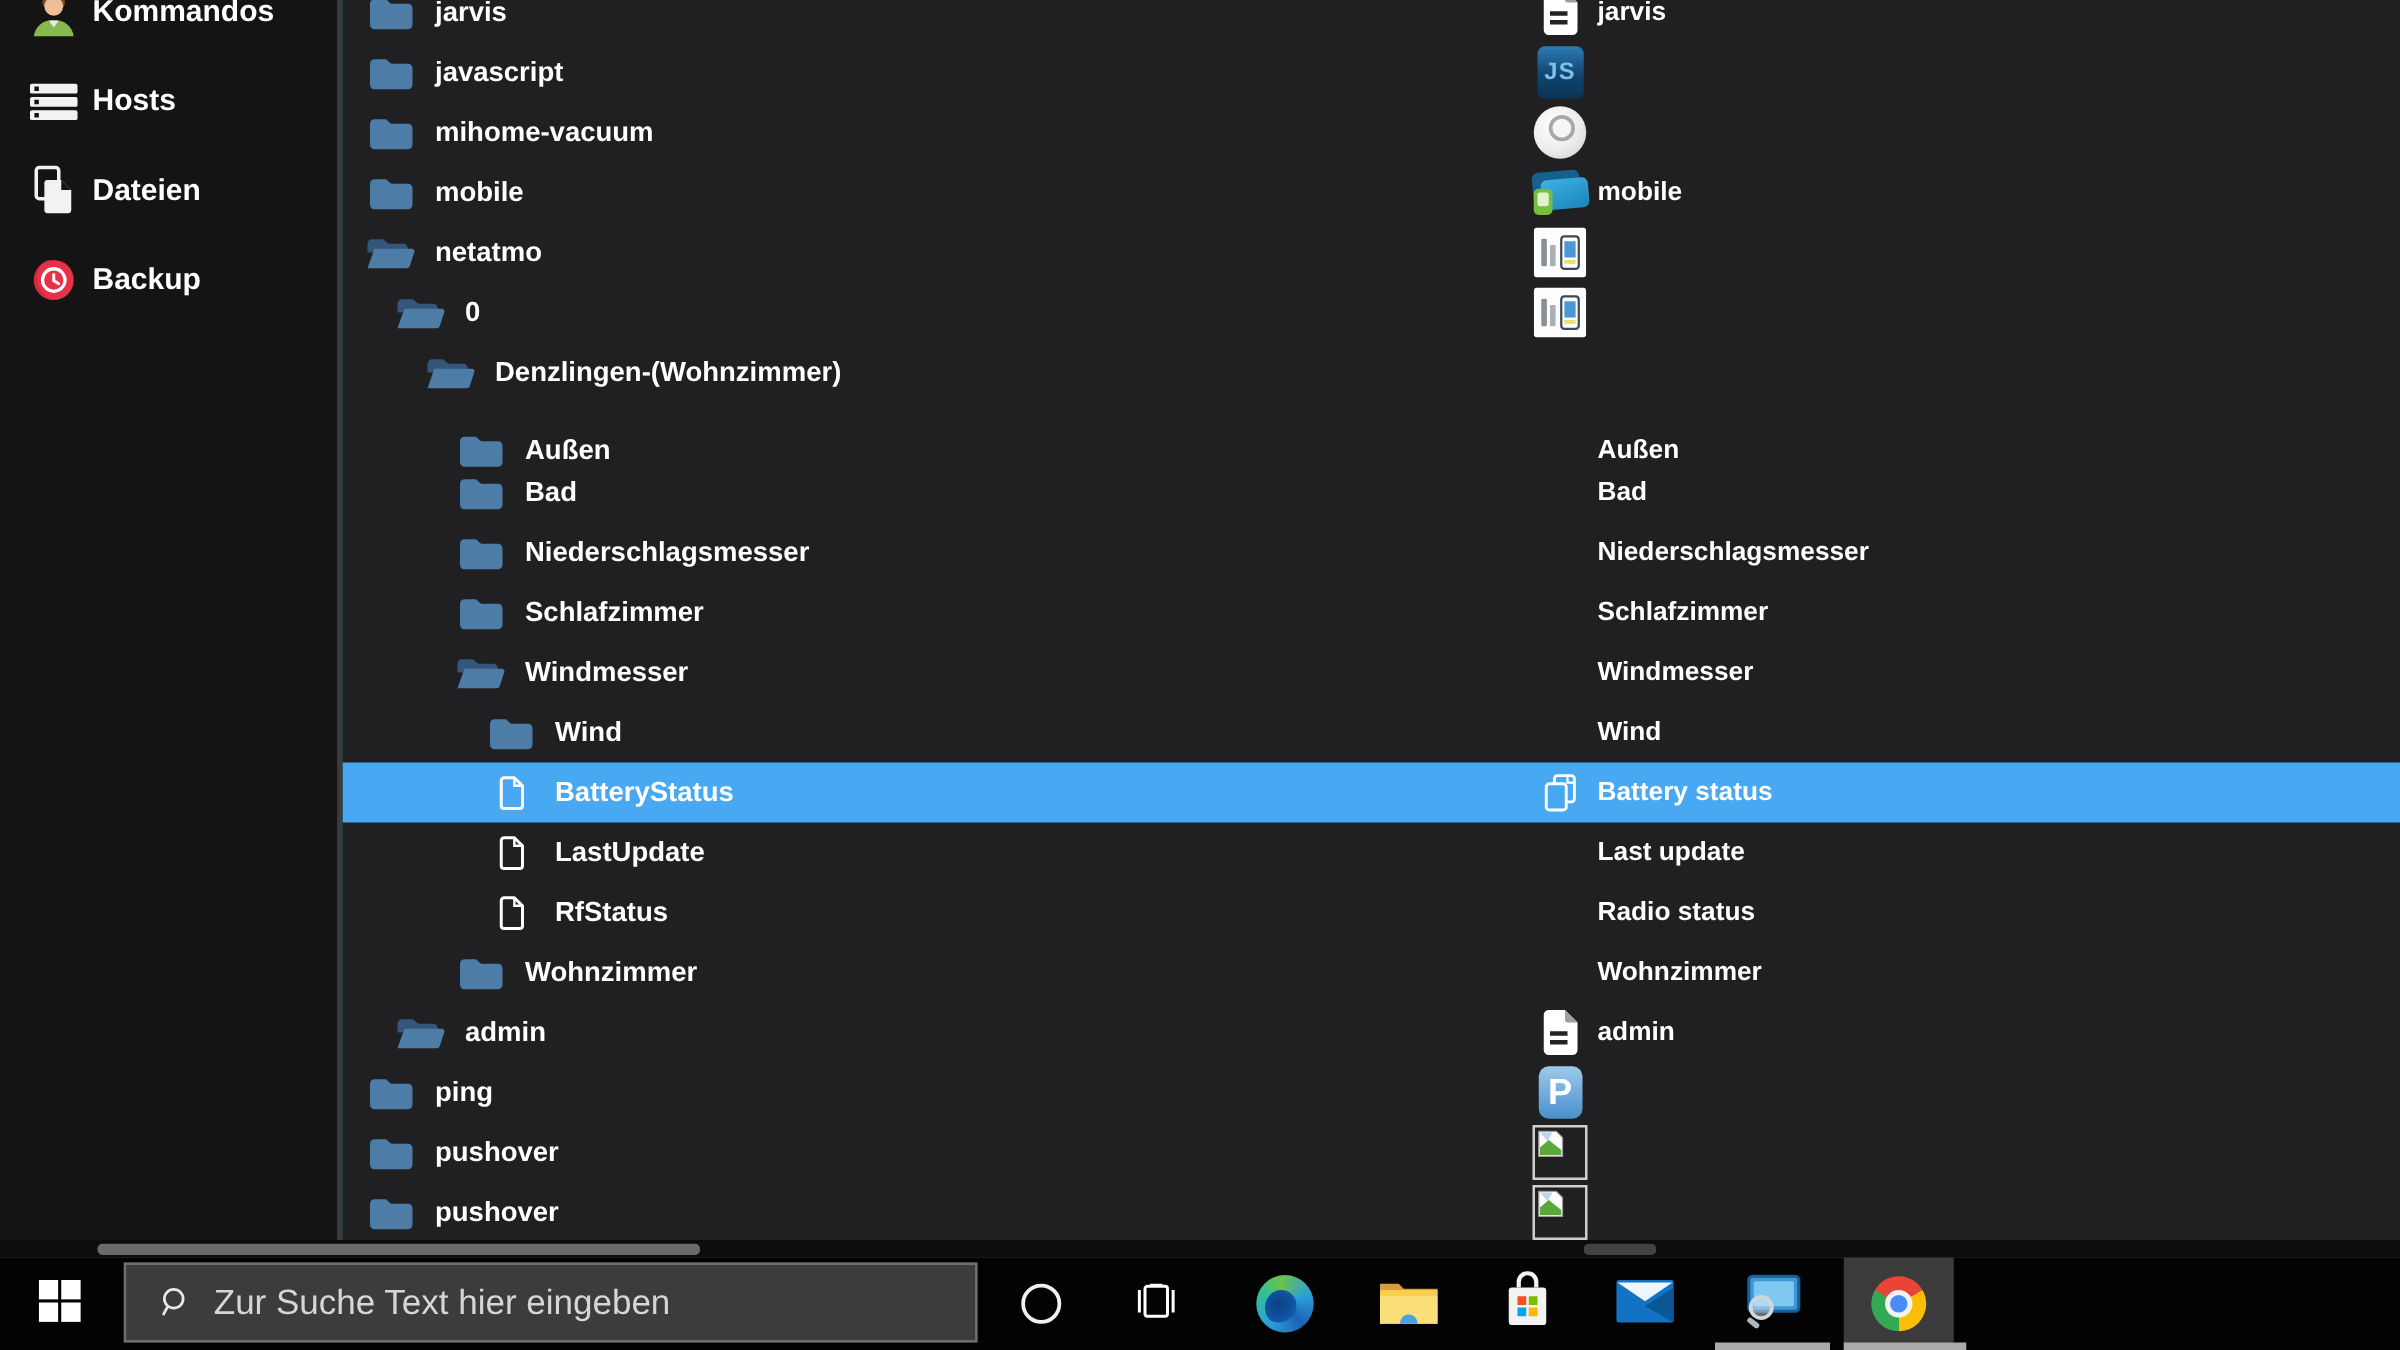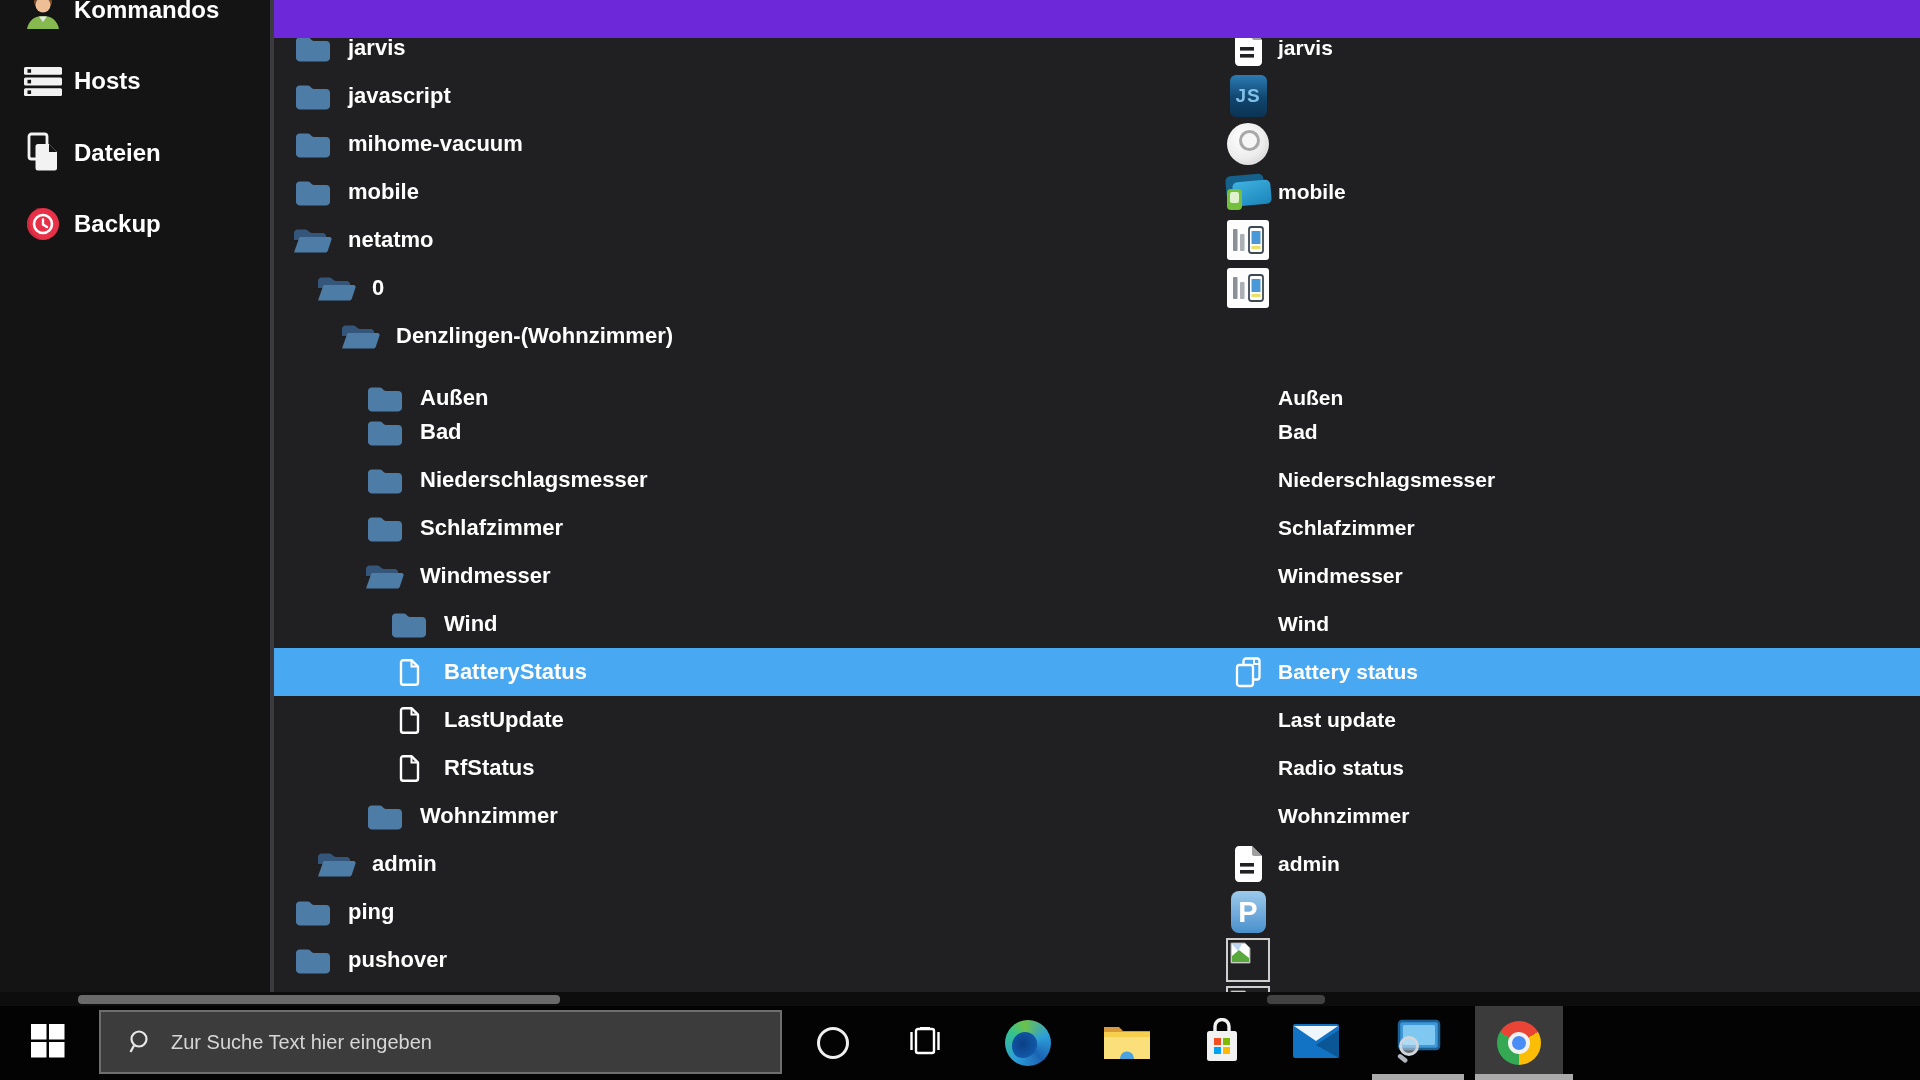--- a/index.html
+++ b/index.html
@@ -1,27 +1,27 @@
 <!DOCTYPE html>
 <html><head>
 <meta charset="utf-8">
 <style>
   html,body{margin:0;padding:0;background:#0d0d0d;width:1920px;height:1080px;overflow:hidden;
     font-family:"Liberation Sans",sans-serif;}
-  #screen{position:relative;width:1920px;height:1080px;background:#6d28d9;overflow:hidden;}
+  #screen{position:relative;width:1920px;height:1080px;background:#0f766e;overflow:hidden;}
 
   
   .sidebar{position:absolute;left:0;top:0;width:270px;height:992px;background:#141414;overflow:hidden;}
   .sb-item{position:absolute;left:0;width:270px;height:48px;display:flex;align-items:center;cursor:pointer;}
   .sb-ico{position:absolute;left:22px;width:42px;height:42px;display:flex;align-items:center;justify-content:center;}
   .sb-label{position:absolute;left:74px;color:#fff;font-size:24px;font-weight:700;white-space:nowrap;}
   .v-divider{position:absolute;left:270px;top:0;width:4px;height:992px;background:#3b3b3d;}
 
   
-  .panel{position:absolute;left:274px;top:0;width:1646px;height:992px;background:#202022;overflow:hidden;margin-top:38px;}
+  .panel{position:absolute;left:274px;top:0;width:1646px;height:992px;background:#202022;overflow:hidden;}
   .row{position:absolute;left:0;width:1646px;height:48px;}
   .row.selected{background:#49a8f2;}
   .t-ico{position:absolute;top:50%;transform:translateY(-50%);width:40px;height:30px;display:flex;align-items:center;justify-content:center;}
   .t-label{position:absolute;top:50%;transform:translateY(-50%);color:#fff;font-size:22px;font-weight:600;white-space:nowrap;}
   .r-ico{position:absolute;left:950px;top:50%;transform:translateY(-50%);width:48px;height:46px;display:flex;align-items:center;justify-content:center;}
   .r-label{position:absolute;left:1004px;top:50%;transform:translateY(-50%);color:#fff;font-size:21px;font-weight:600;white-space:nowrap;}
 
   
   .js-tile{width:37px;height:42px;border-radius:6px;background:linear-gradient(180deg,#2b7cb4 0%,#11456e 55%,#0b3354 100%);
     display:flex;align-items:center;justify-content:center;color:#7fc0e8;font-weight:800;font-size:19px;letter-spacing:1px;}
@@ -43,21 +43,21 @@
   .scroll-thumb2{position:absolute;left:1267px;top:3px;width:58px;height:9px;border-radius:4px;background:#424242;cursor:pointer;}
 
   
   .taskbar{position:absolute;left:0;top:1006px;width:1920px;height:74px;background:#030303;}
   .tb-tile{position:absolute;top:0;width:88px;height:74px;display:flex;align-items:center;justify-content:center;cursor:pointer;}
   .tb-tile.active{background:#3b3b3b;}
   .tb-indicator{position:absolute;top:68px;height:6px;background:#aaaaaa;}
   .start-tile{position:absolute;left:0;top:0;width:96px;height:74px;display:flex;align-items:center;justify-content:center;cursor:pointer;}
   .searchbox{position:absolute;left:99px;top:4px;width:683px;height:64px;background:#3c3c3c;border:2px solid #6e6e6e;
     display:flex;align-items:center;box-sizing:border-box;}
-  .searchbox input{background:transparent;border:none;outline:none;color:#dcdcdc;font-size:20px;font-weight:400;
+  .searchbox input{background:transparent;border:none;outline:none;color:#dcdcdc;font-size:28px;font-weight:400;
     width:560px;margin-left:14px;font-family:"Liberation Sans",sans-serif;}
   .searchbox input::placeholder{color:#d6d6d6;opacity:1;}
   .search-mag{margin-left:26px;flex:0 0 auto;display:flex;}
   .cortana-ring{width:26px;height:26px;border:3px solid #f0f0f0;border-radius:50%;}
   .edge-icon{width:46px;height:46px;border-radius:50%;position:relative;overflow:hidden;
     background:conic-gradient(from 140deg,#1b63b4,#2d9fd8 22%,#35c28f 45%,#6cc24a 58%,#2d9fd8 80%,#1b63b4);}
   .edge-icon:after{content:'';position:absolute;left:7px;top:12px;width:26px;height:28px;border-radius:50%;
     background:radial-gradient(circle at 42% 42%,#0b3f84 0%,#1258a8 62%,transparent 66%);}
   .chrome-icon{width:44px;height:44px;border-radius:50%;position:relative;
     background:conic-gradient(#e94435 0 60deg,#fbbd06 60deg 180deg,#34a853 180deg 300deg,#e94435 300deg 360deg);}

